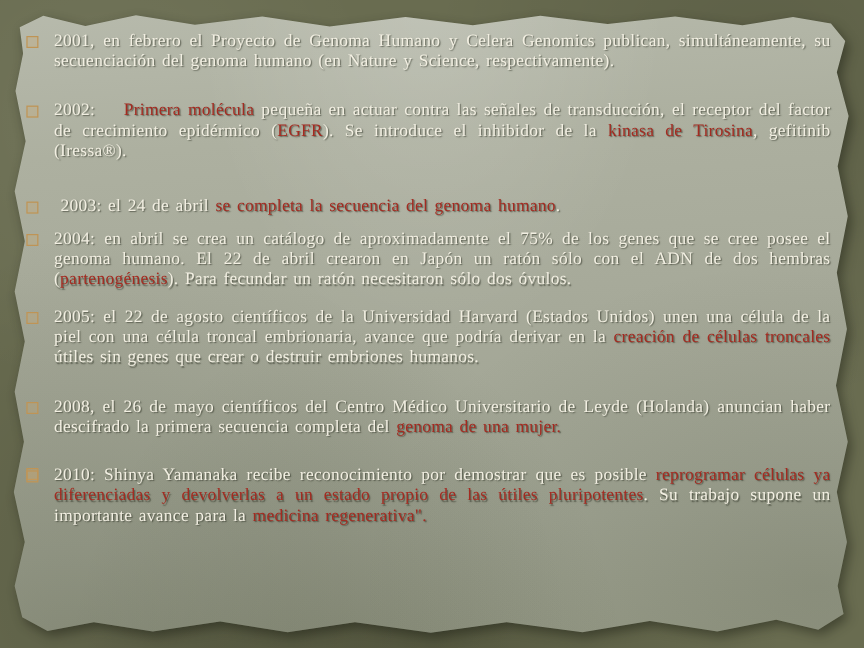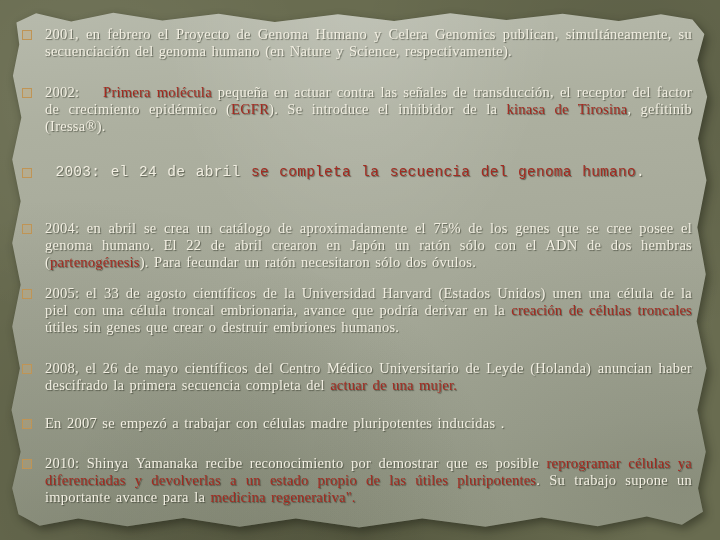--- a/index.html
+++ b/index.html
@@ -58,37 +58,37 @@
   .item .sq{
     position:absolute;left:2px;top:3.5px;
     width:8px;height:8px;
     border:1.5px solid #bf9455;
     background:rgba(205,170,110,0.28);
     box-sizing:content-box;
   }
   .hl{color:#a32b21;}
   .item:nth-child(1){margin-bottom:24px;}
   .item:nth-child(2){margin-bottom:29px;}
-  .item:nth-child(3){margin-bottom:39px;font-family:Liberation Mono, monospace;}
+  .item:nth-child(3){margin-bottom:10px;}
   .item:nth-child(4){margin-bottom:14px;font-family:Liberation Serif, serif;}
   .item:nth-child(5){margin-bottom:24px;}
   .item:nth-child(6){margin-bottom:21px;}
   .item:nth-child(7){margin-bottom:23px;}
   .item:nth-child(8){margin-bottom:20px;}
 </style>
 </head>
 <body>
 
 <div class="slide">
   <div class="paper-wrap">
     <div class="paper"></div>
   </div>
   <div class="content">
       <div class="item"><span class="sq"></span><span><span>2001, en febrero el Proyecto de Genoma Humano y Celera Genomics publican, simultáneamente, su secuenciación del genoma humano (en Nature y Science, respectivamente).</span></span></div>
       <div class="item"><span class="sq"></span><span><span>2002:&nbsp;&nbsp;&nbsp; </span><span class="hl">Primera molécula</span><span> pequeña en actuar contra las señales de transducción, el receptor del factor de crecimiento epidérmico (</span><span class="hl">EGFR</span><span>). Se introduce el inhibidor de la </span><span class="hl">kinasa de Tirosina</span><span>, gefitinib (Iressa®).</span></span></div>
       <div class="item"><span class="sq"></span><span><span>&nbsp;2003: el 24 de abril </span><span class="hl">se completa la secuencia del genoma humano</span><span>.</span></span></div>
       <div class="item"><span class="sq"></span><span><span>2004: en abril se crea un catálogo de aproximadamente el 75% de los genes que se cree posee el genoma humano. El 22 de abril crearon en Japón un ratón sólo con el ADN de dos hembras (</span><span class="hl">partenogénesis</span><span>). Para fecundar un ratón necesitaron sólo dos óvulos.</span></span></div>
-      <div class="item"><span class="sq"></span><span><span>2005: el 33 de agosto científicos de la Universidad Harvard (Estados Unidos) unen una célula de la piel con una célula troncal embrionaria, avance que podría derivar en la </span><span class="hl">creación de células troncales</span><span> útiles sin genes que crear o destruir embriones humanos.</span></span></div>
-      <div class="item"><span class="sq"></span><span><span>2008, el 26 de mayo científicos del Centro Médico Universitario de Leyde (Holanda) anuncian haber descifrado la primera secuencia completa del </span><span class="hl">actuar de una mujer.</span></span></div>
-      <div class="item"><span class="sq"></span><span><span>En 2007 se empezó a trabajar con células madre pluripotentes inducidas .</span></span></div>
+      <div class="item"><span class="sq"></span><span><span>2005: el 22 de agosto científicos de la Universidad Harvard (Estados Unidos) unen una célula de la piel con una célula troncal embrionaria, avance que podría derivar en la </span><span class="hl">creación de células troncales</span><span> útiles sin genes que crear o destruir embriones humanos.</span></span></div>
+      <div class="item"><span class="sq"></span><span><span>2008, el 26 de mayo científicos del Centro Médico Universitario de Leyde (Holanda) anuncian haber descifrado la primera secuencia completa del </span><span class="hl">genoma de una mujer.</span></span></div>
+      <div class="item"><span class="sq"></span></div>
       <div class="item"><span class="sq"></span><span><span>2010: Shinya Yamanaka recibe reconocimiento por demostrar que es posible </span><span class="hl">reprogramar células ya diferenciadas y devolverlas a un estado propio de las útiles pluripotentes</span><span>. Su trabajo supone un importante avance para la </span><span class="hl">medicina regenerativa".</span></span></div>
     </div>
 </div>
 
 </body></html>

